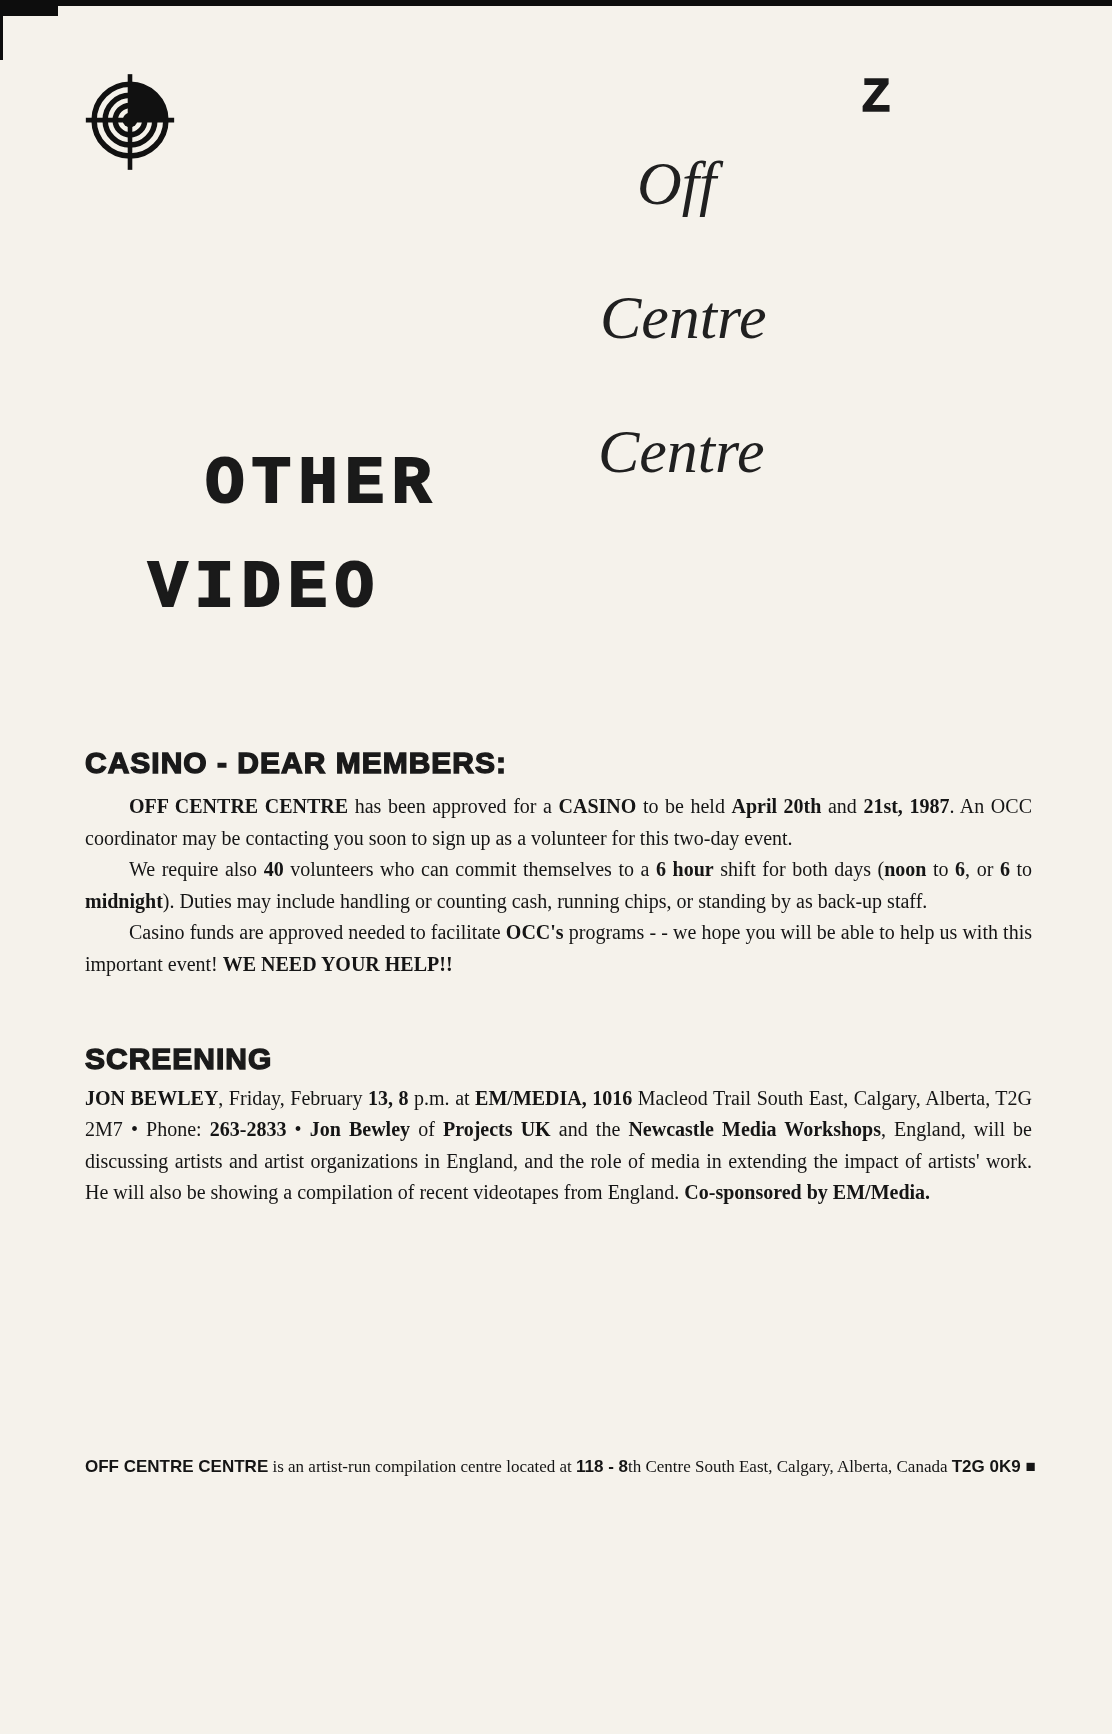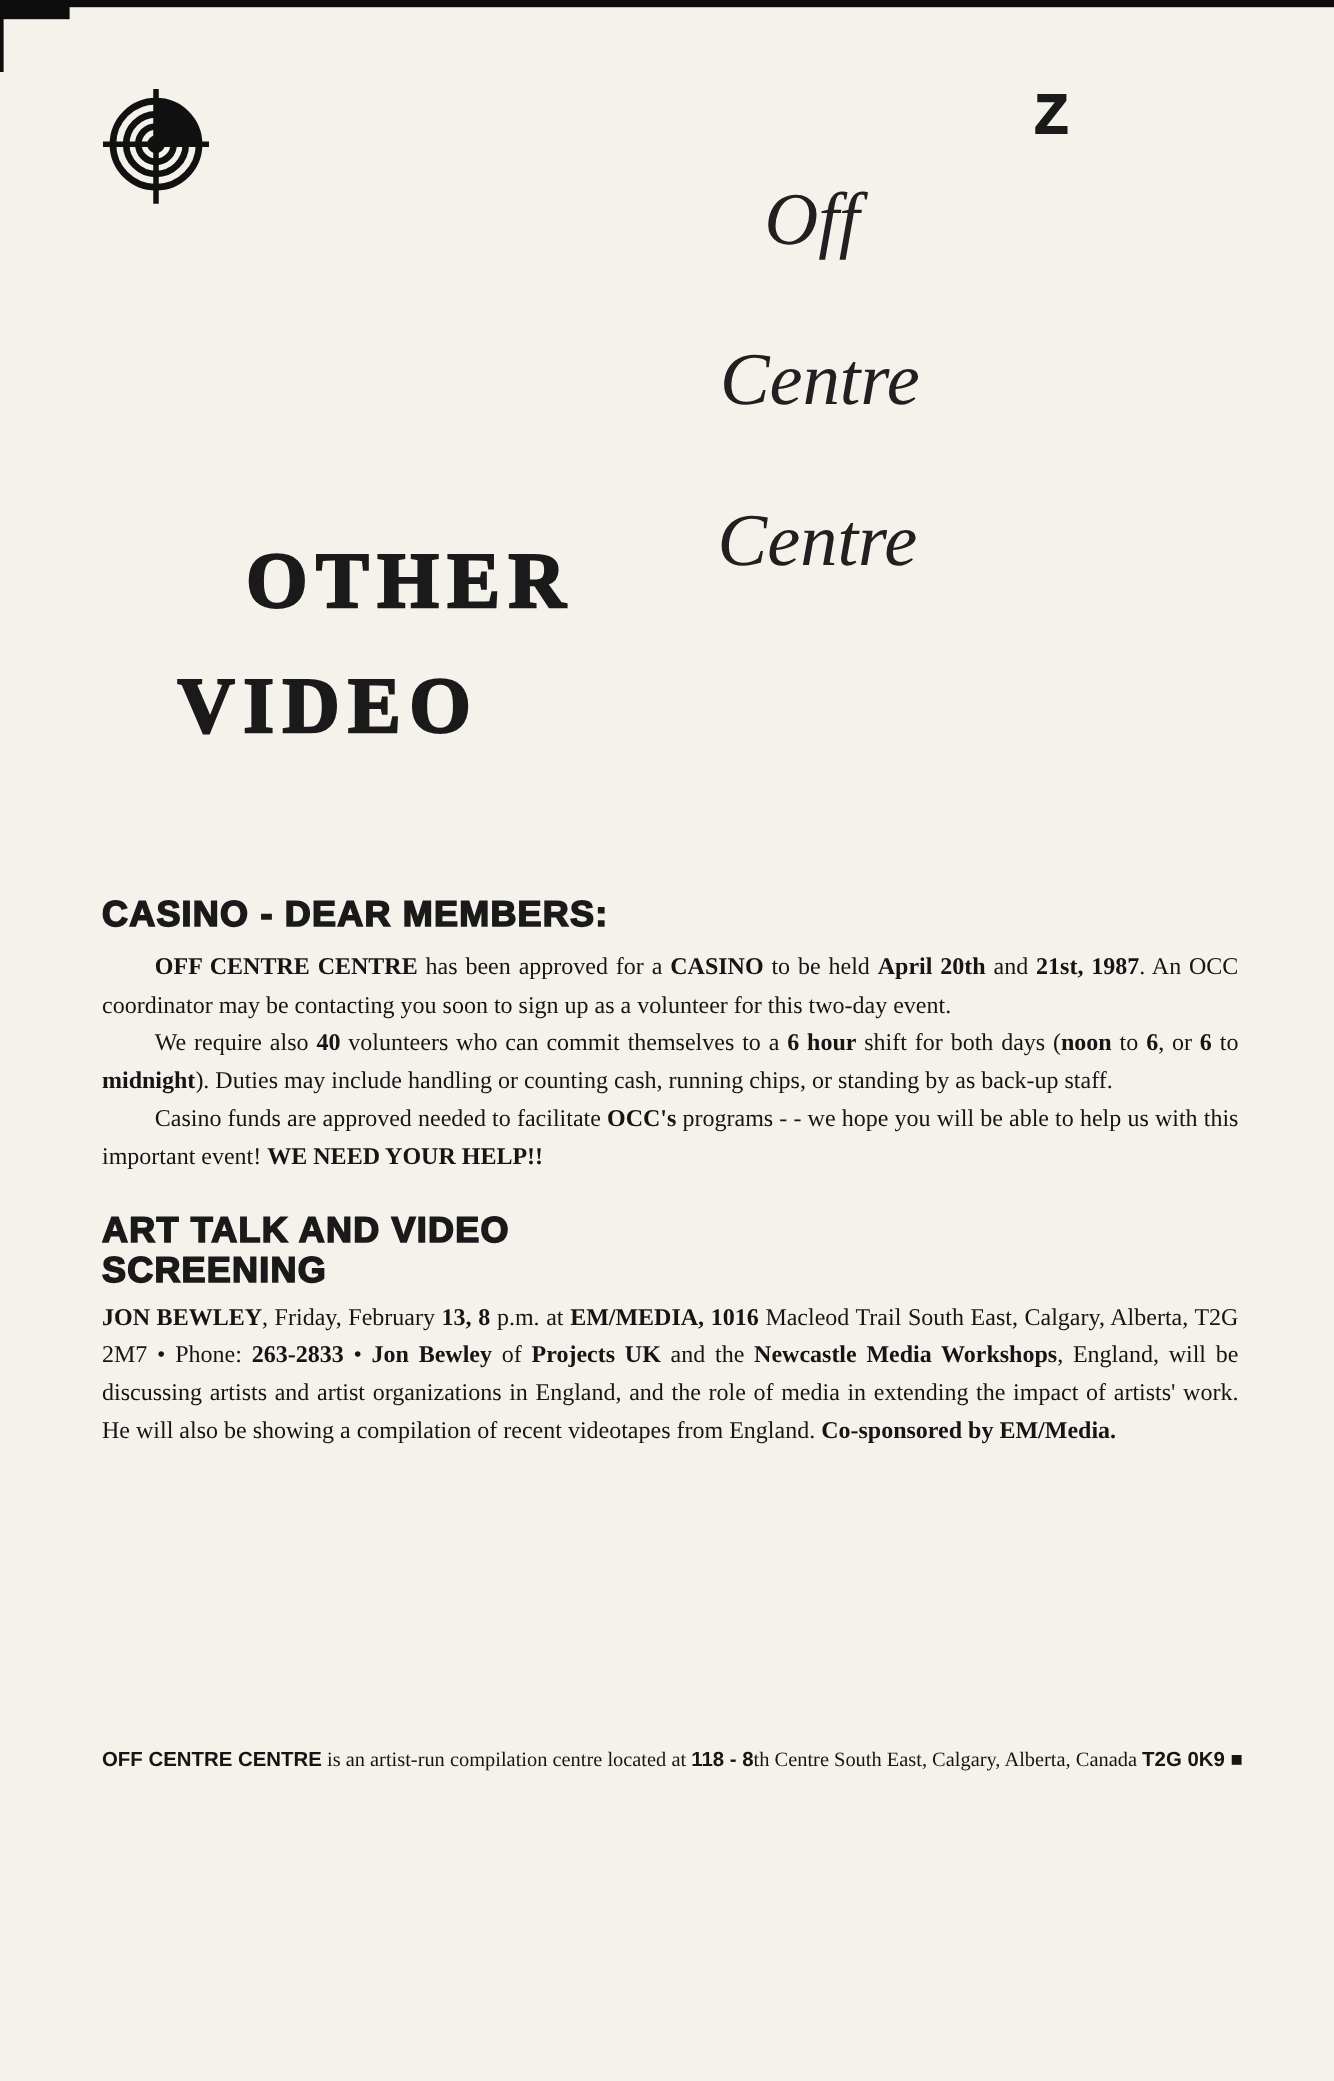--- a/index.html
+++ b/index.html
@@ -38,21 +38,21 @@
     font-size:62px;line-height:1;
     font-family:"Liberation Serif",serif;
     color:#202020;
   }
   .mast1{left:601px;top:152px;margin-left:36px;}
   .mast2{left:600px;top:286px;}
   .mast3{left:598px;top:420px;}
 
   .title-line{
     position:absolute;
-    font-family:Liberation Serif, serif;
+    font-family:Liberation Mono, monospace;
     font-weight:bold;
     font-size:66px;line-height:1;
     letter-spacing:7px;
     -webkit-text-stroke:2px var(--ink,#1a1a1a);
     color:var(--ink,#1a1a1a);
   }
   .title1{left:205px;top:452px;}
   .title2{left:148px;top:556px;}
 
   .body{
@@ -117,21 +117,21 @@
 
   <div class="body">
 
     <h2 class="sec-heading">CASINO - DEAR MEMBERS:</h2>
 
     <p class="para indent"><b>OFF CENTRE CENTRE</b><span> has been approved for a </span><b>CASINO</b><span> to be held </span><b>April 20th</b><span> and </span><b>21st, 1987</b><span>. An OCC coordinator may be contacting you soon to sign up as a volunteer for this two-day event.</span></p>
     <p class="para indent"><span>We require also </span><b>40</b><span> volunteers who can commit themselves to a </span><b>6 hour</b><span> shift for both days (</span><b>noon</b><span> to </span><b>6</b><span>, or </span><b>6</b><span> to </span><b>midnight</b><span>). Duties may include handling or counting cash, running chips, or standing by as back-up staff.</span></p>
     <p class="para indent"><span>Casino funds are approved needed to facilitate </span><b>OCC's</b><span> programs - - we hope you will be able to help us with this important event! </span><b>WE NEED YOUR HELP!!</b></p>
 
     <h2 class="sec-heading art">
-      <span>ART TALK AND VIDEO</span><br>
+      <br>
       <span>SCREENING</span>
     </h2>
 
     <p class="para"><b>JON BEWLEY</b><span>, Friday, February </span><b>13, 8</b><span> p.m. at </span><b>EM/MEDIA, 1016</b><span> Macleod Trail South East, Calgary, Alberta, T2G 2M7 • Phone: </span><b>263-2833</b><span> • </span><b>Jon Bewley</b><span> of </span><b>Projects UK</b><span> and the </span><b>Newcastle Media Workshops</b><span>, England, will be discussing artists and artist organizations in England, and the role of media in extending the impact of artists' work. He will also be showing a compilation of recent videotapes from England. </span><b>Co-sponsored by EM/Media.</b></p>
 
   </div>
 
   <div class="footer"><b>OFF CENTRE CENTRE</b><span> is an artist-run compilation centre located at </span><b>118 - 8</b><span>th Centre South East, Calgary, Alberta, Canada </span><b>T2G 0K9</b><b> ■</b></div>
 
 </div>

